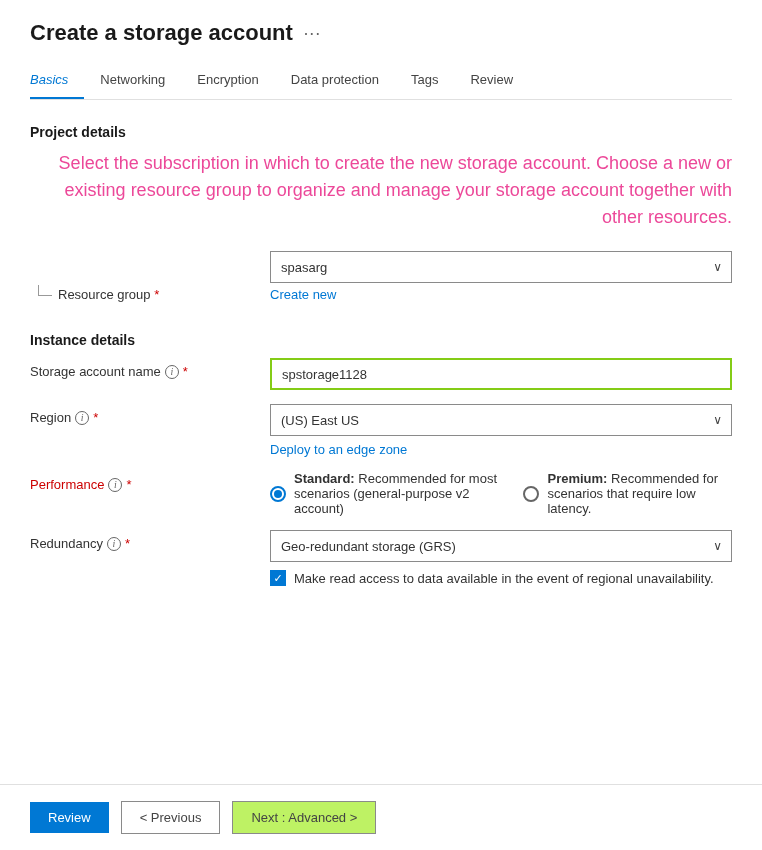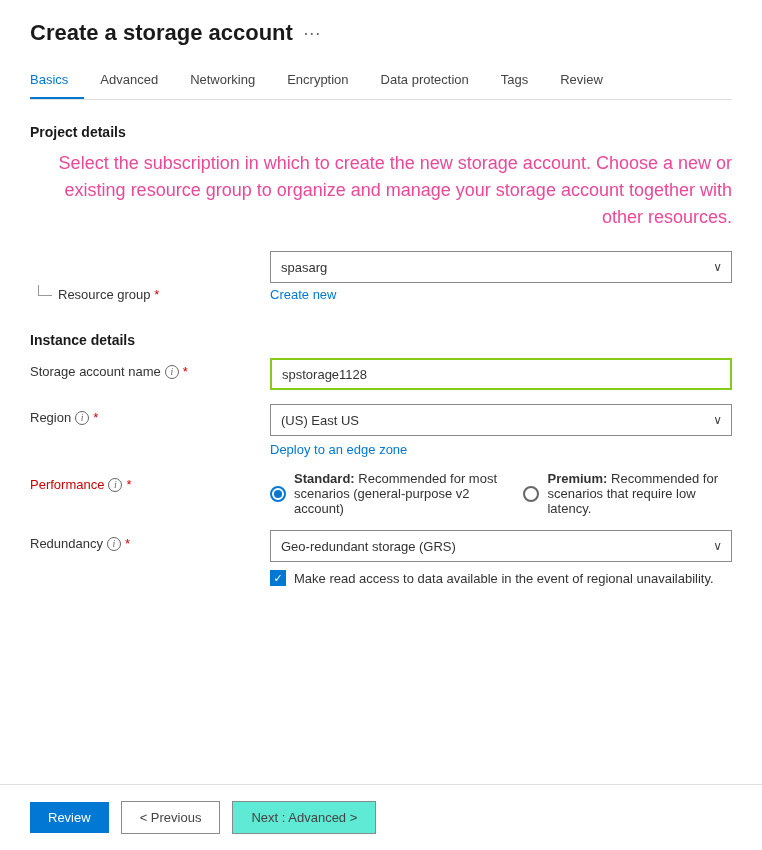--- a/index.html
+++ b/index.html
@@ -50,20 +50,21 @@
       padding: 10px 16px;
       cursor: pointer;
       font-size: 13px;
       color: #444;
       border-bottom: 2px solid transparent;
       white-space: nowrap;
       text-decoration: none;
     }
     .tab:first-child {
       padding-left: 0;
+      font-style: italic;
     }
     .tab.active {
       color: #0078d4;
       border-bottom: 2px solid #0078d4;
       font-weight: 500;
     }
     
     .section-title {
       font-size: 14px;
       font-weight: 700;
@@ -308,42 +309,41 @@
     }
     .btn-previous {
       background: #fff;
       color: #444;
       border: 1px solid #8a8a8a;
       padding: 8px 18px;
       font-size: 13px;
       cursor: pointer;
     }
     .btn-next {
-      background: #5eead4;
+      background: #bef264;
       color: #444;
       border: 1px solid #8a8a8a;
       padding: 8px 18px;
       font-size: 13px;
       cursor: pointer;
     }
   </style>
 </head>
 <body>
 
 <div class="page-container">
   <div class="main-content">
 
     <div class="page-title-row">
       <h1 class="page-title">Create a storage account</h1>
       <span class="more-icon">···</span>
     </div>
 
     <nav class="tabs">
       <a class="tab active">Basics</a>
-      <a class="tab">Advanced</a>
       <a class="tab">Networking</a>
       <a class="tab">Encryption</a>
       <a class="tab">Data protection</a>
       <a class="tab">Tags</a>
       <a class="tab">Review</a>
     </nav>
 
     <div>
       <div class="section-title">Project details</div>
       <div class="section-description">Select the subscription in which to create the new storage account. Choose a new or existing resource group to organize and manage your storage account together with other resources.</div>

